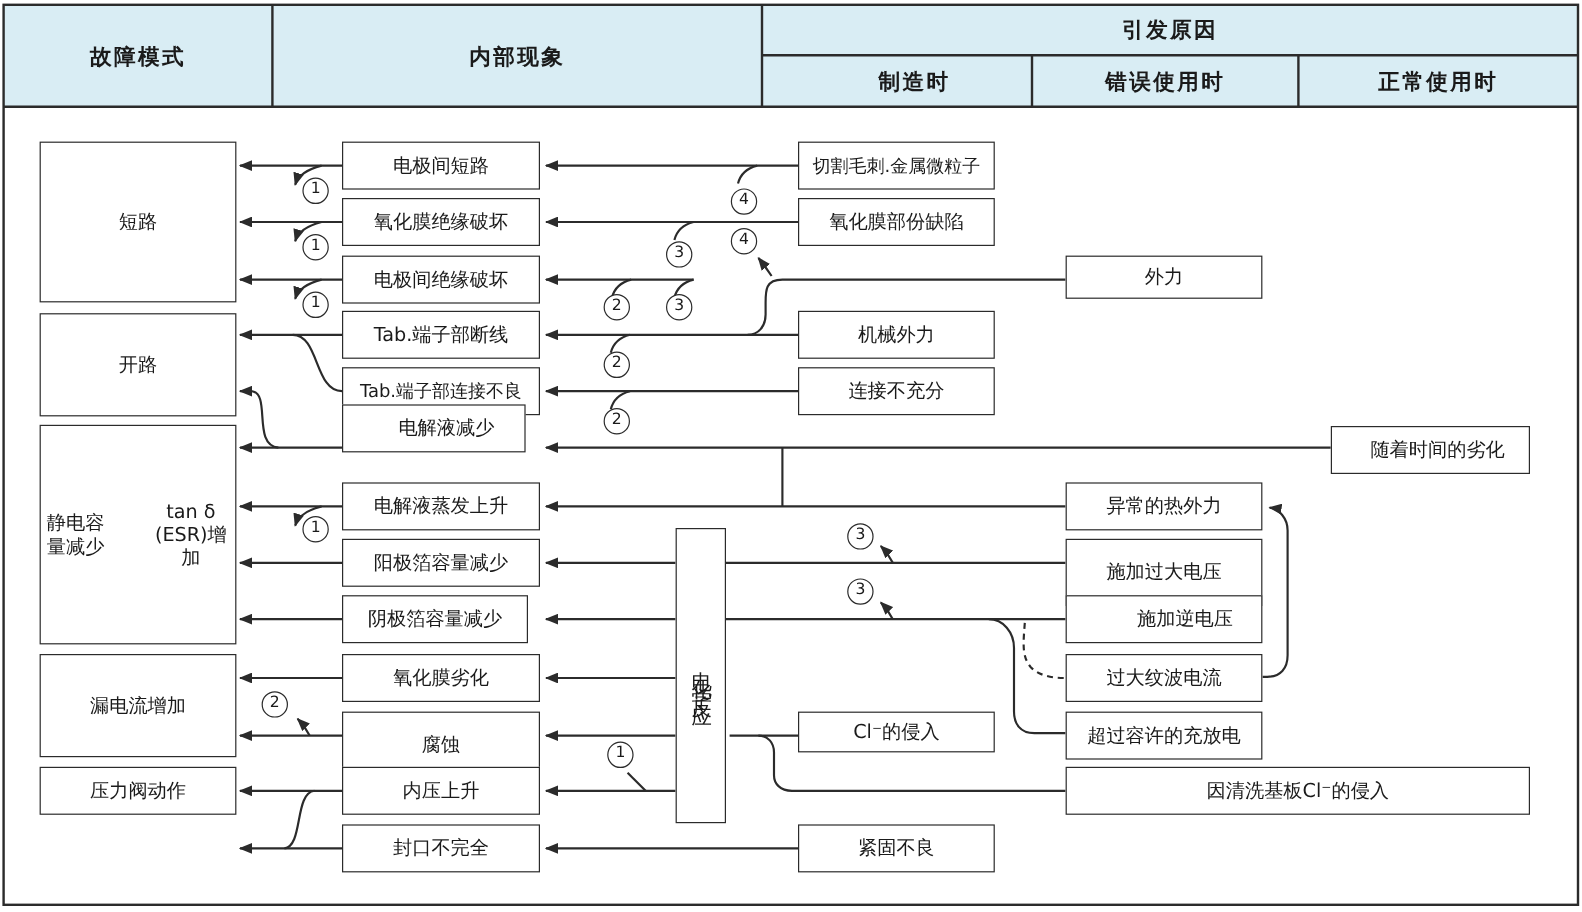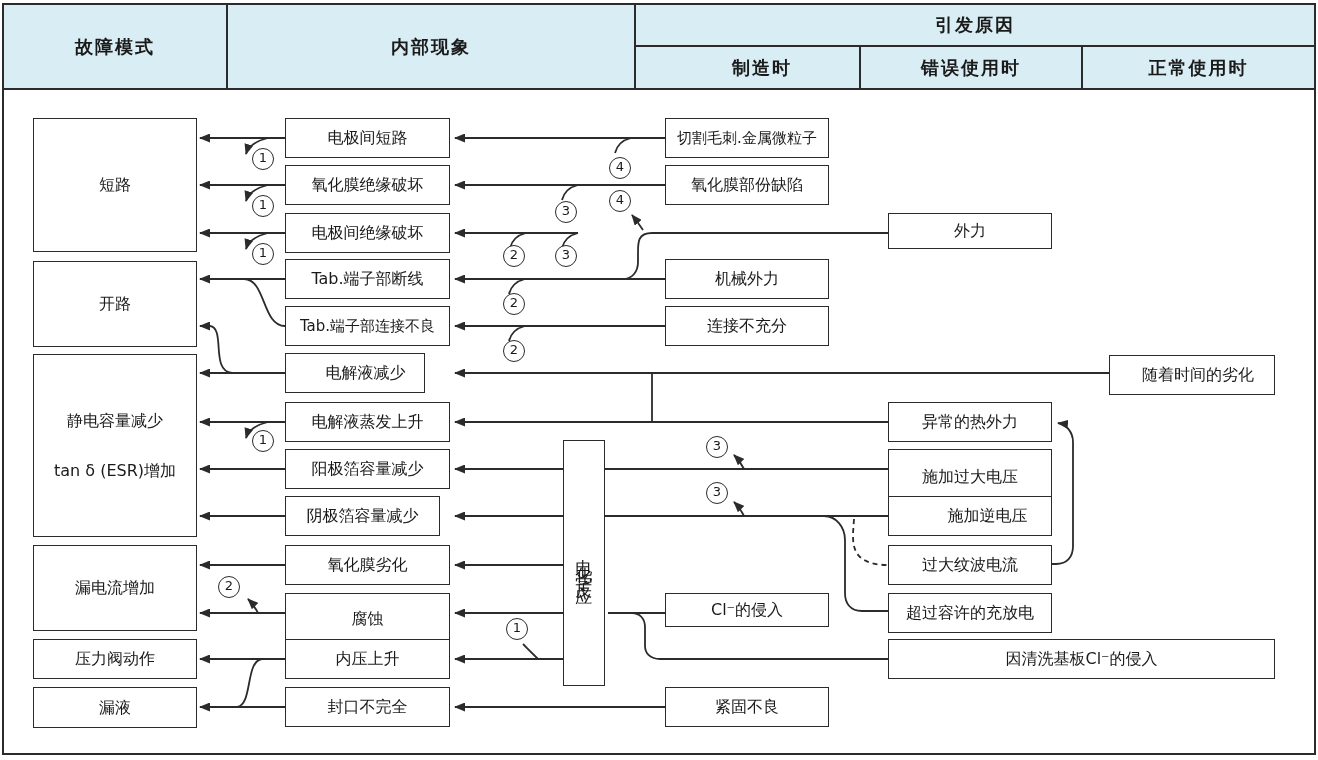--- a/index.html
+++ b/index.html
@@ -6,21 +6,21 @@
   #stage{position:relative;width:1318px;height:760px;background:#ffffff;
          font-family:"DejaVu Sans",sans-serif;color:#1a1a1a;overflow:hidden;}
   .hdr-bg{position:absolute;background:#d9edf4;}
   .hdr-cell{position:absolute;display:flex;align-items:center;justify-content:center;
             font-size:18px;font-weight:700;letter-spacing:2px;z-index:3;}
   .box{position:absolute;background:#fff;border:1.5px solid #2b2b2b;box-sizing:border-box;
        display:flex;align-items:center;justify-content:center;text-align:center;
        font-size:16px;line-height:1.2;z-index:2;}
   .box.fs15{font-size:15px;}
   .vtext{writing-mode:vertical-lr;text-orientation:upright;letter-spacing:7px;font-size:17px;}
-  .fm3{flex-direction:column;gap:30px;}
+  .fm3{flex-direction:row;gap:30px;}
   .num{position:absolute;width:22px;height:22px;border:1.5px solid #2b2b2b;border-radius:50%;
        background:#fff;box-sizing:border-box;font-size:13px;line-height:18px;text-align:center;z-index:4;}
   svg#wires{position:absolute;left:0;top:0;z-index:1;pointer-events:none;}
 </style>
 </head>
 <body>
 
 <div id="stage">
 
   <div class="hdr-bg" style="left:3px;top:4px;width:1312px;height:85px;"></div>
@@ -122,33 +122,32 @@
   <div class="hdr-cell" style="left:1082px;top:46px;width:233px;height:43px;">正常使用时</div>
 
   <div class="box" style="left:33px;top:118px;width:164px;height:134px;">短路</div>
   <div class="box" style="left:33px;top:261px;width:164px;height:86px;">开路</div>
   <div class="box fm3" style="left:33px;top:354px;width:164px;height:183px;">
     <span>静电容量减少</span>
     <span>tan δ (ESR)增加</span>
   </div>
   <div class="box" style="left:33px;top:545px;width:164px;height:86px;">漏电流增加</div>
   <div class="box" style="left:33px;top:639px;width:164px;height:40px;">压力阀动作</div>
-  <div class="box" style="left:33px;top:687px;width:164px;height:41px;">漏液</div>
 
   <div class="box" style="left:285px;top:118px;width:165px;height:40px;">电极间短路</div>
   <div class="box" style="left:285px;top:165px;width:165px;height:40px;">氧化膜绝缘破坏</div>
   <div class="box" style="left:285px;top:213px;width:165px;height:40px;">电极间绝缘破坏</div>
   <div class="box" style="left:285px;top:259px;width:165px;height:40px;">Tab.端子部断线</div>
   <div class="box fs15" style="left:285px;top:306px;width:165px;height:40px;">Tab.端子部连接不良</div>
-  <div class="box" style="left:285px;top:353px;width:140px;height:40px;padding-left:21px;">电解液减少</div>
+  <div class="box" style="left:285px;top:337px;width:153px;height:40px;padding-left:21px;">电解液减少</div>
   <div class="box" style="left:285px;top:402px;width:165px;height:40px;">电解液蒸发上升</div>
   <div class="box" style="left:285px;top:449px;width:165px;height:40px;">阳极箔容量减少</div>
   <div class="box" style="left:285px;top:496px;width:155px;height:40px;">阴极箔容量减少</div>
   <div class="box" style="left:285px;top:545px;width:165px;height:40px;">氧化膜劣化</div>
-  <div class="box" style="left:285px;top:593px;width:165px;height:56px;font-family:Liberation Mono, monospace;">腐蚀</div>
+  <div class="box" style="left:285px;top:593px;width:165px;height:56px;">腐蚀</div>
   <div class="box" style="left:285px;top:639px;width:165px;height:40px;">内压上升</div>
   <div class="box" style="left:285px;top:687px;width:165px;height:40px;">封口不完全</div>
 
   <div class="box" style="left:563px;top:440px;width:42px;height:246px;">
     <span class="vtext">电化学反应</span>
   </div>
 
   <div class="box fs15" style="left:665px;top:118px;width:164px;height:40px;">切割毛刺.金属微粒子</div>
   <div class="box" style="left:665px;top:165px;width:164px;height:40px;">氧化膜部份缺陷</div>
   <div class="box" style="left:665px;top:259px;width:164px;height:40px;">机械外力</div>

